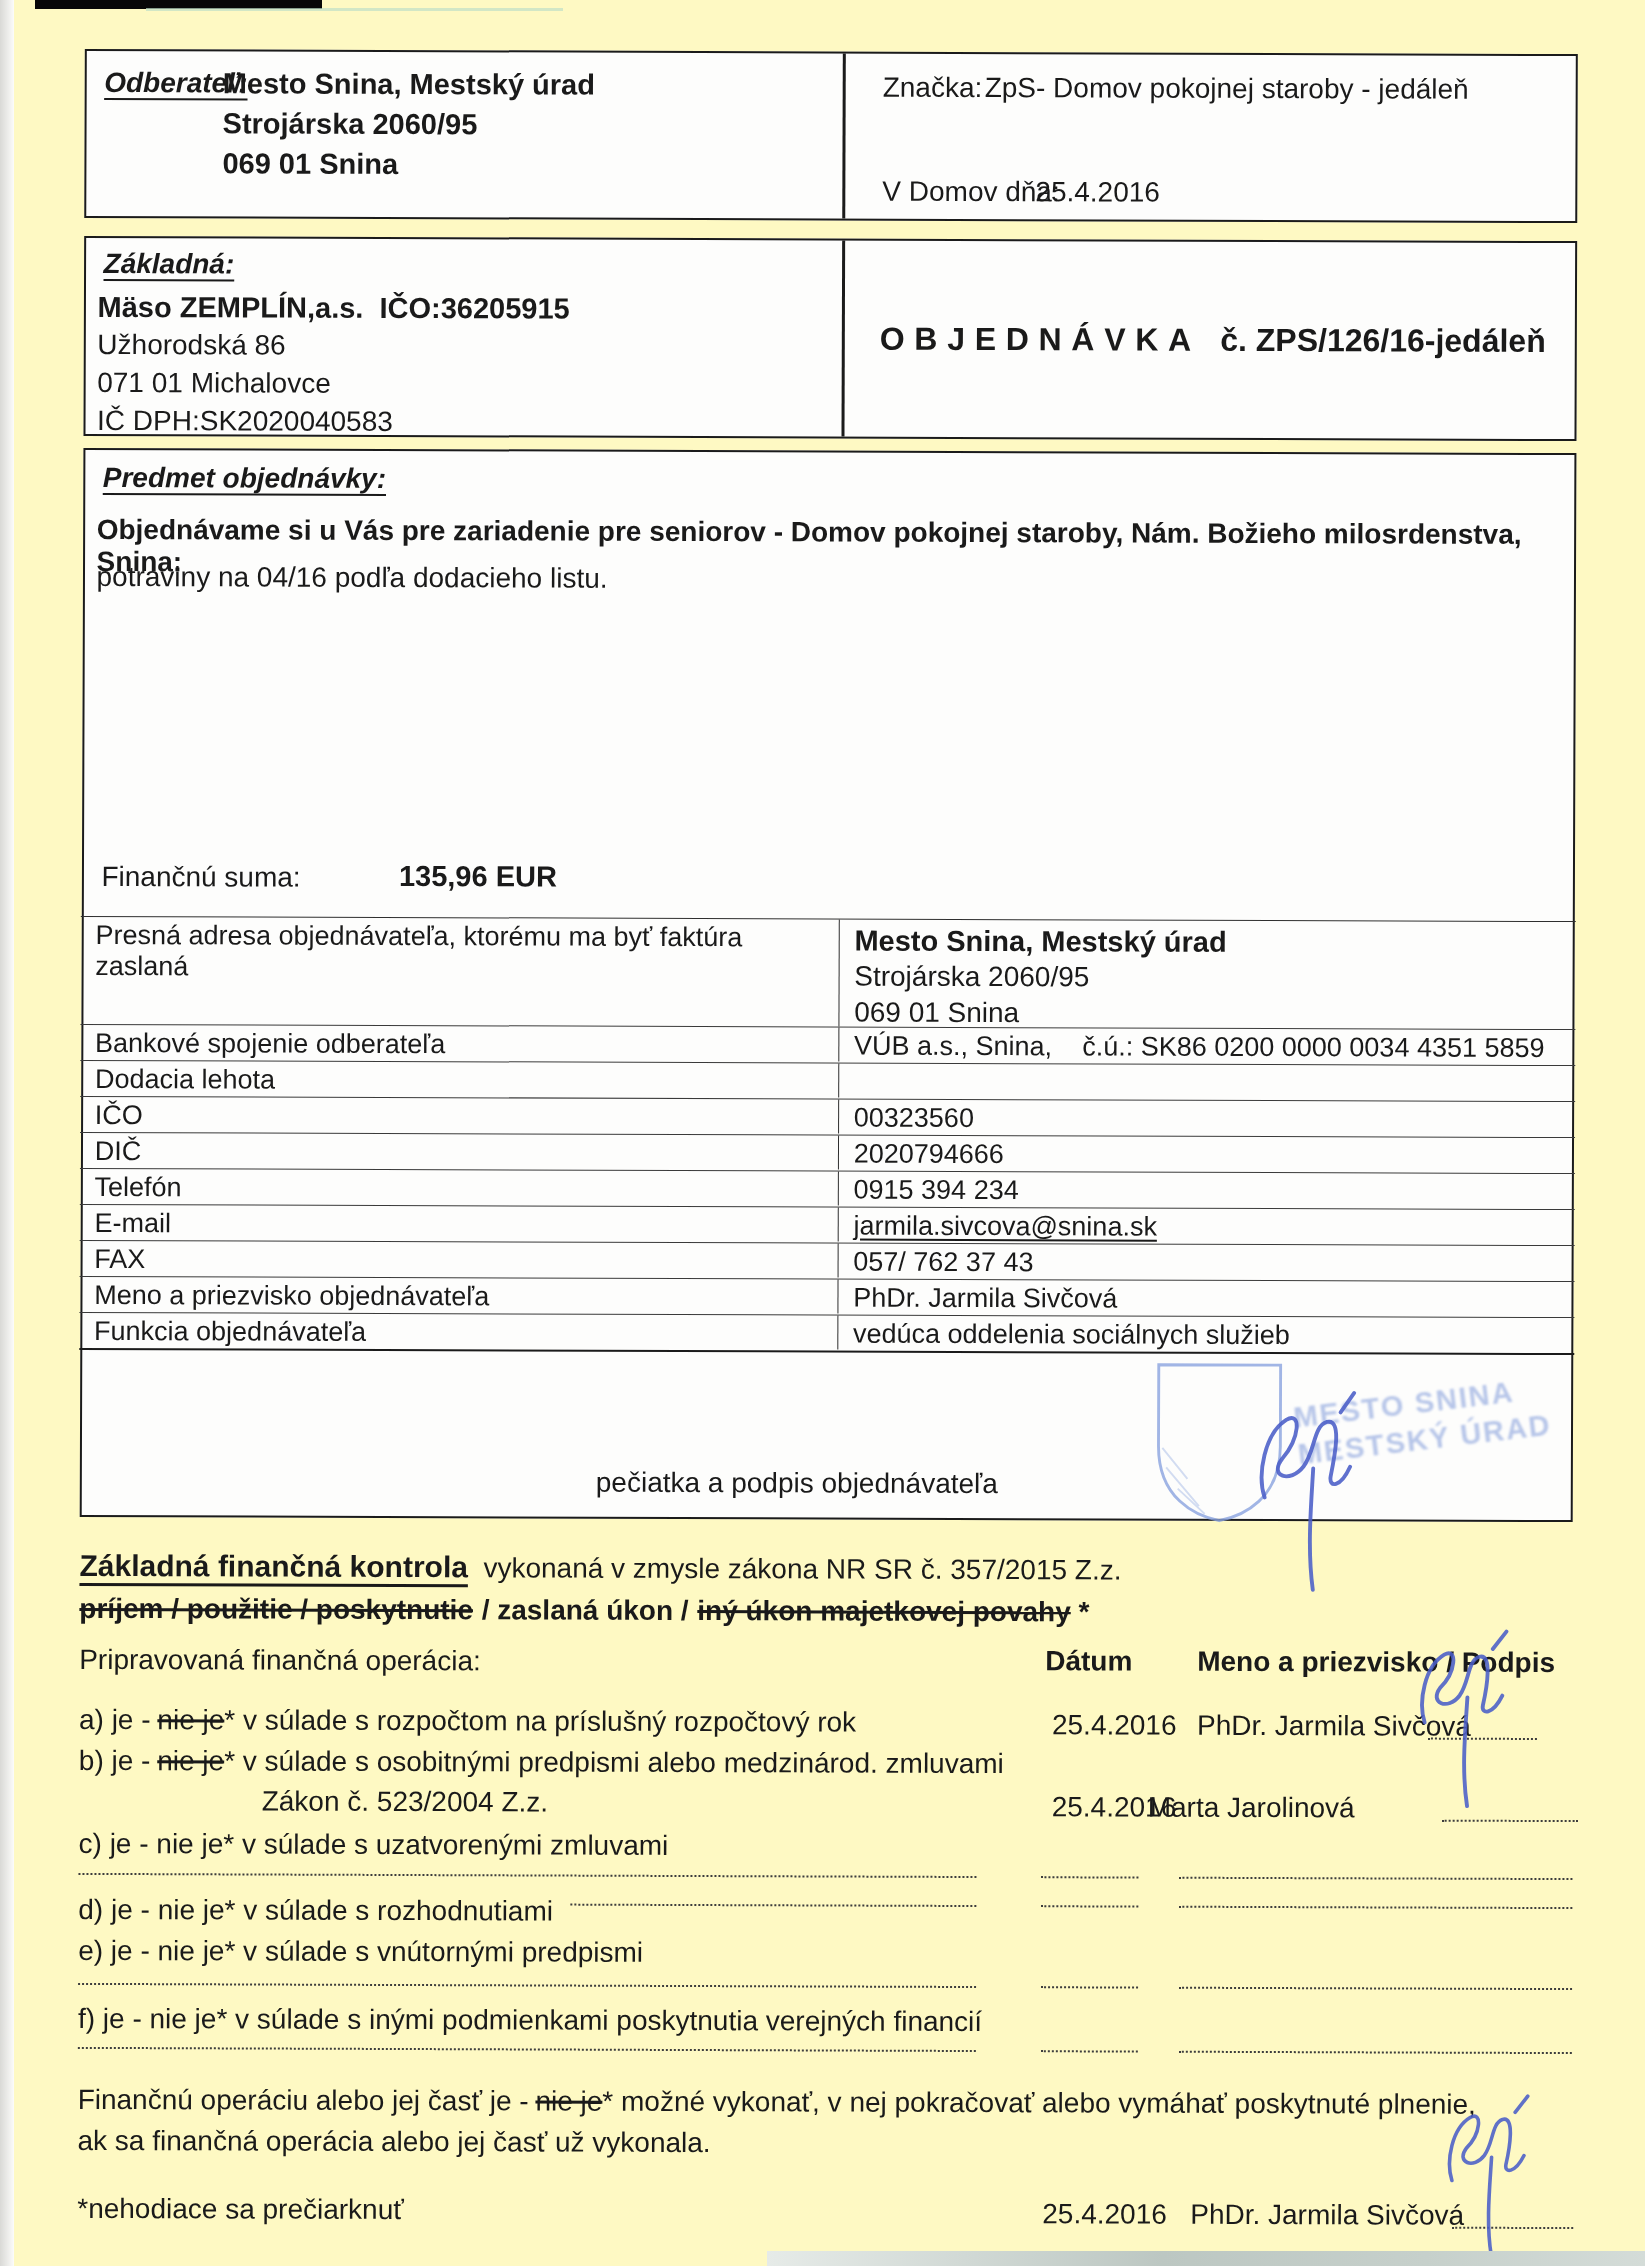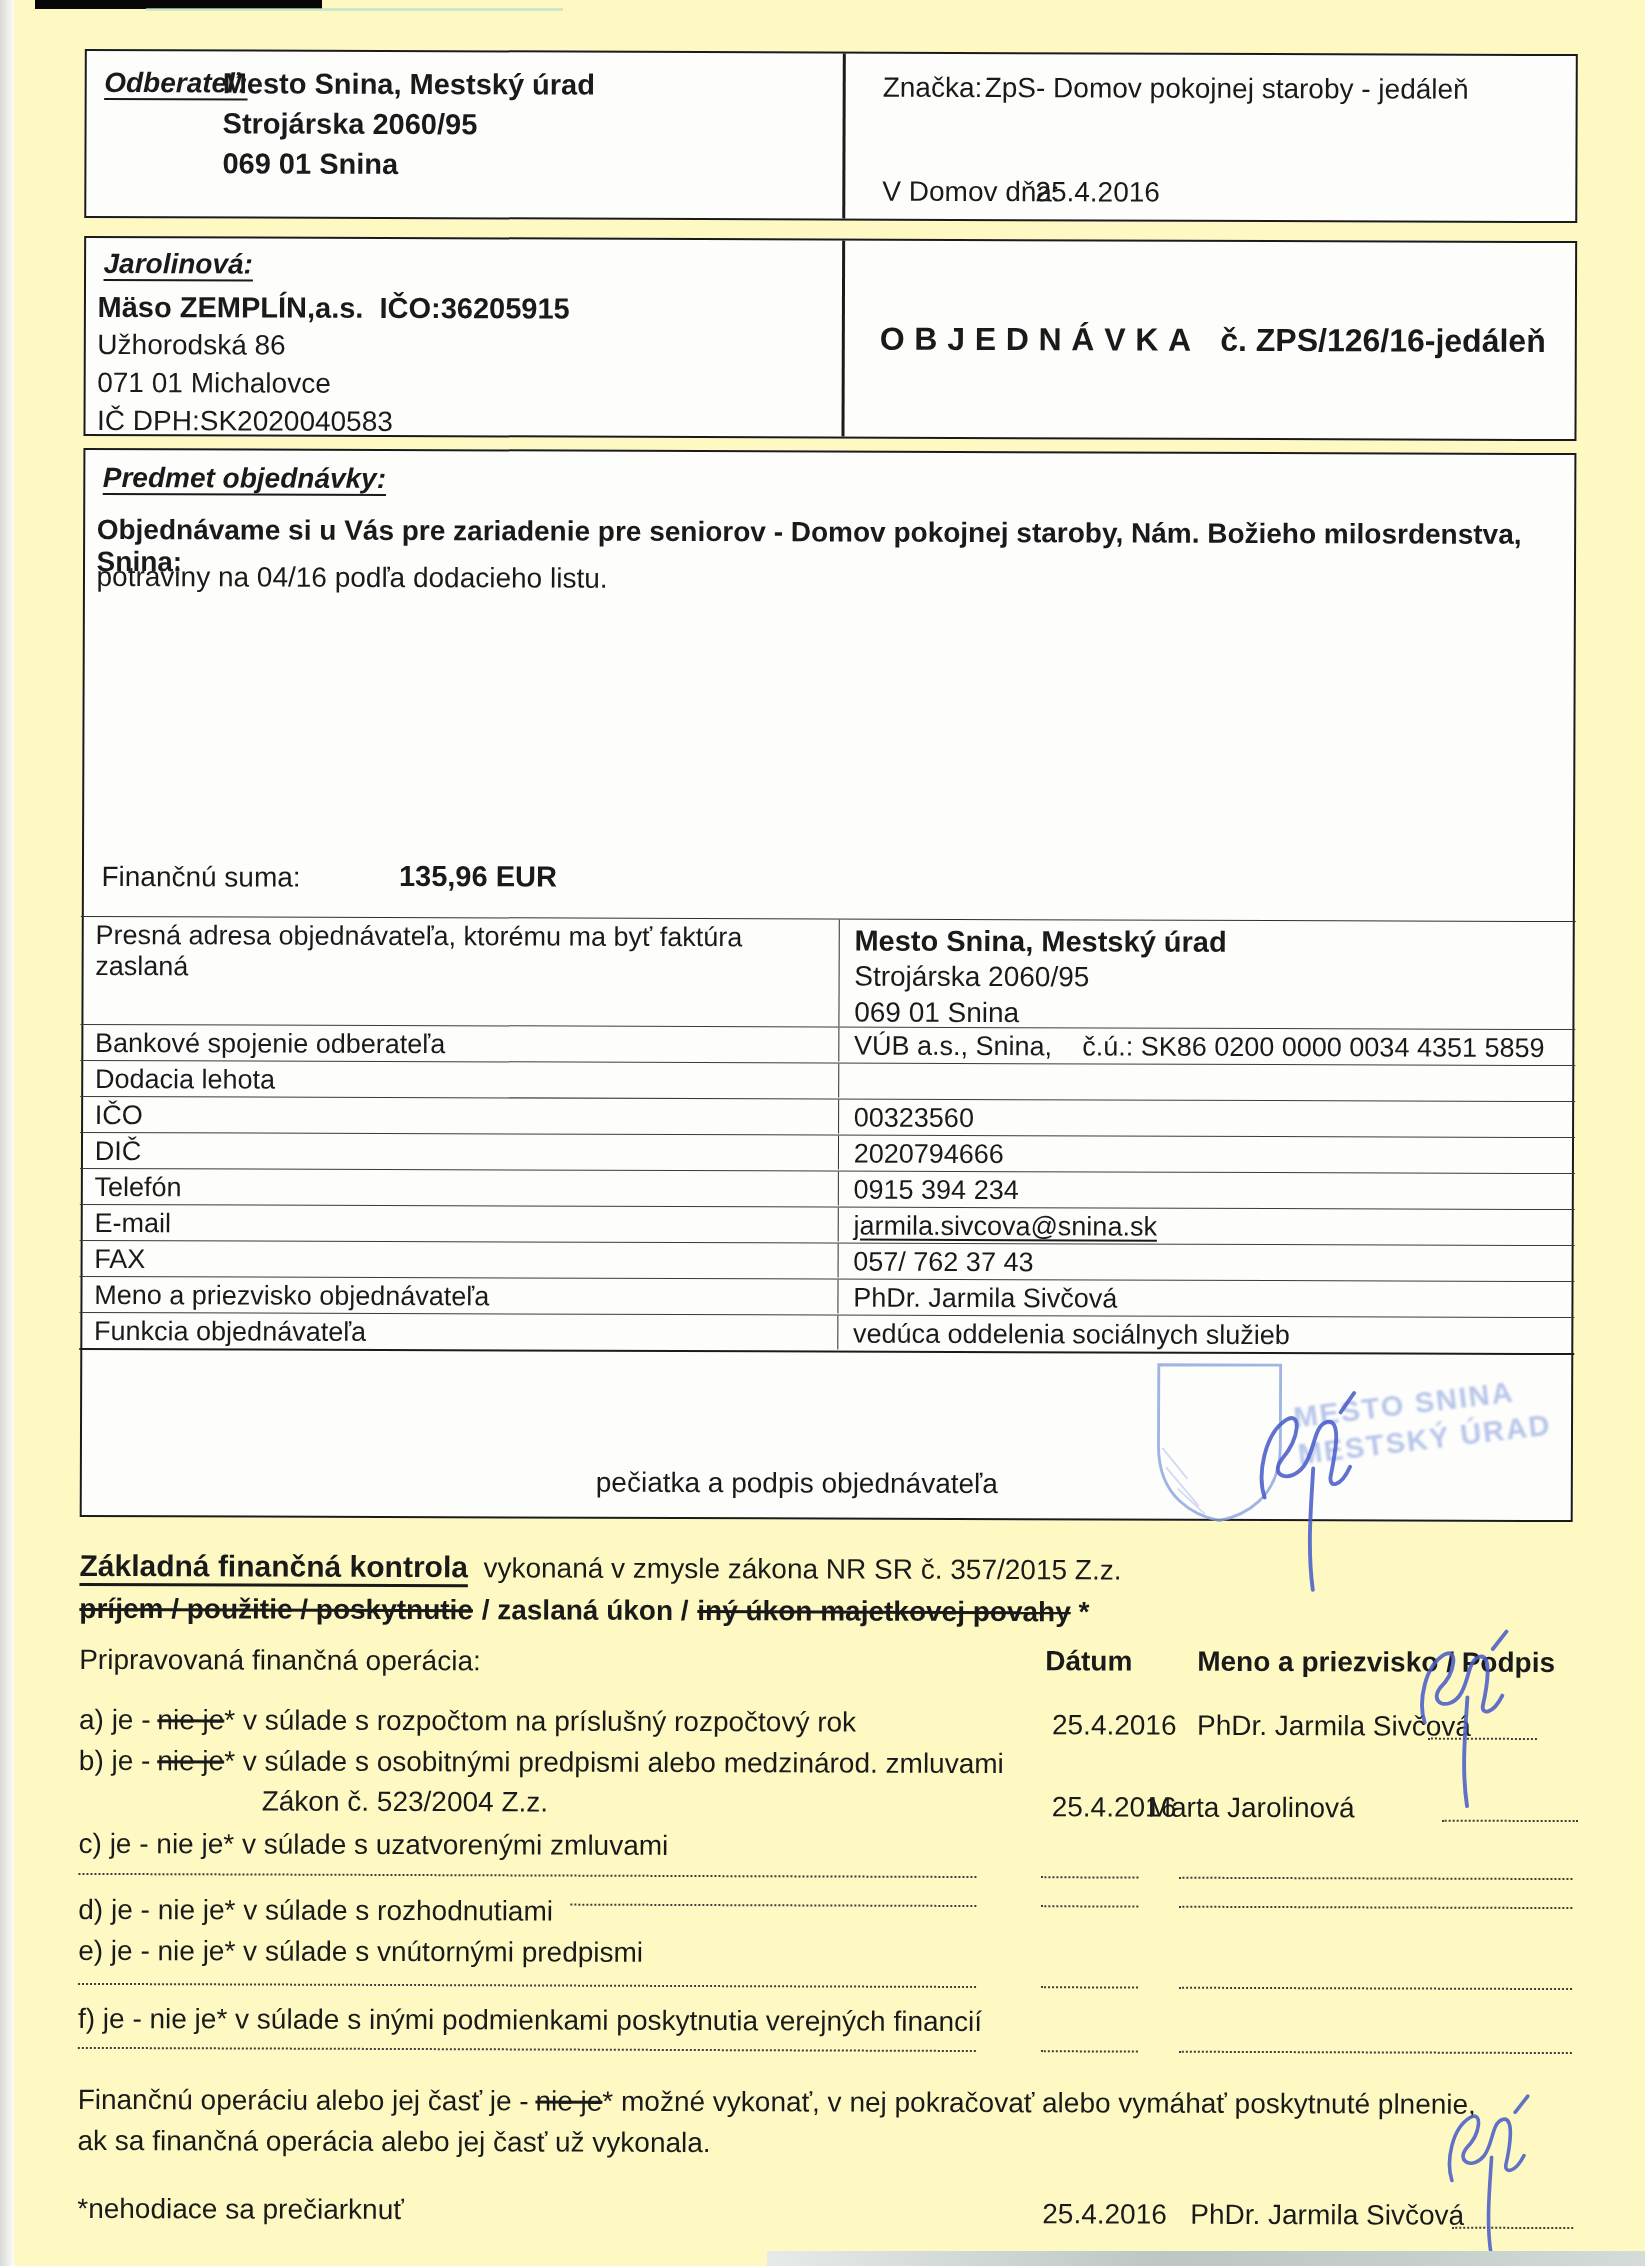--- a/index.html
+++ b/index.html
@@ -73,21 +73,21 @@
         <div>069 01 Snina</div>
       </div>
       <span class="abs t29" style="left:796px;top:17.5px;">Značka:</span>
       <span class="abs t29" style="left:898px;top:17.5px;">ZpS- Domov pokojnej staroby - jedáleň</span>
       <span class="abs t29" style="left:796px;top:122px;">V Domov dňa:</span>
       <span class="abs t29" style="left:949px;top:122px;">25.4.2016</span>
     </div>
 
     <div class="box" style="left:85px;top:236px;width:1489px;height:196px;">
       <div class="vdiv" style="left:756px;"></div>
-      <div class="abs lbl-italic" style="left:17.5px;top:9.7px;">Jarolinová:</div>
+      <div class="abs lbl-italic" style="left:17.5px;top:9.7px;">Základná:</div>
       <div class="abs plain-lines" style="left:11.6px;top:50px;">
         <div class="b" style="font-size:29px;">Mäso ZEMPLÍN,a.s.&nbsp; IČO:36205915</div>
         <div>Užhorodská 86</div>
         <div>071 01 Michalovce</div>
         <div>IČ DPH:SK2020040583</div>
       </div>
       <div class="order-cell">
         <span class="order-word">OBJEDNÁVKA</span>
         <span class="order-num">č. ZPS/126/16-jedáleň</span>
       </div>

